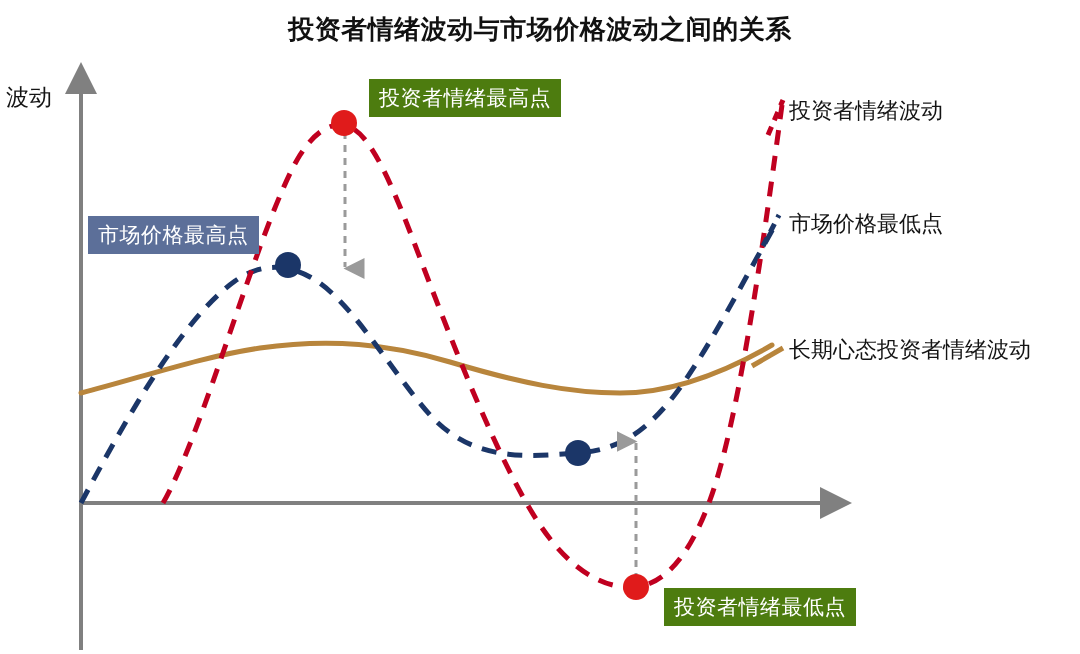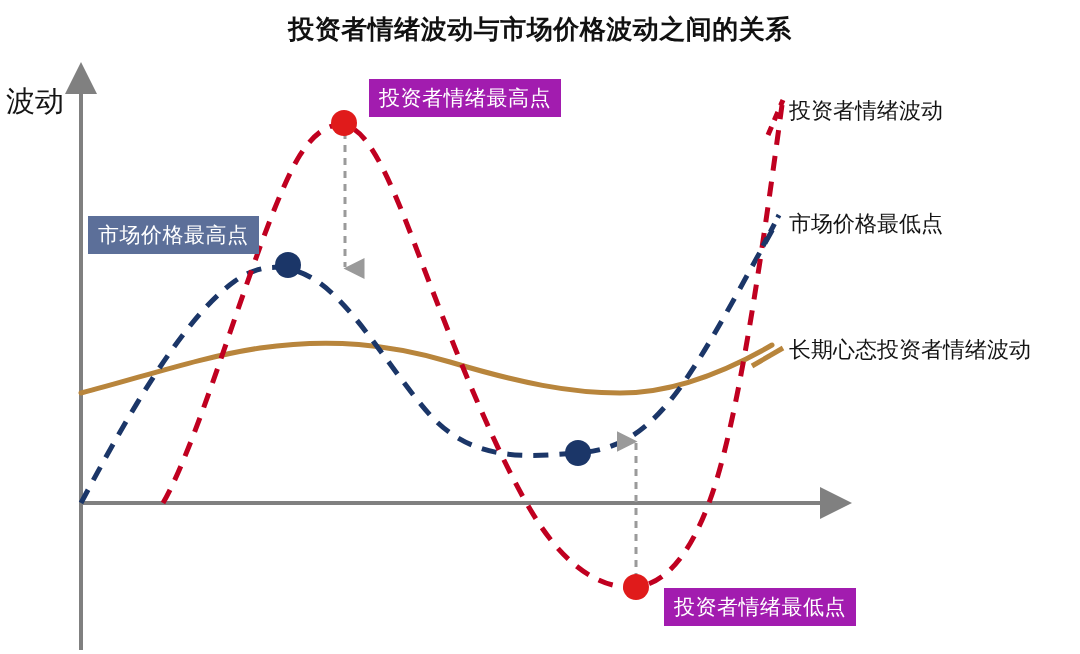--- a/index.html
+++ b/index.html
@@ -43,36 +43,36 @@
     letter-spacing: 0.5px;
     color: #111111;
     white-space: nowrap;
   }
 
   
   .axis-label-y {
     position: absolute;
     left: 6px;
     top: 82px;
-    font-size: 29px;
+    font-size: 23px;
     color: #141414;
     white-space: nowrap;
   }
 
   
   .badge {
     position: absolute;
     color: #ffffff;
     font-size: 21px;
     line-height: 1;
     padding: 8px 10px 9px 10px;
     white-space: nowrap;
     letter-spacing: 0.5px;
   }
-  .badge-red  { background: #a21caf; }
+  .badge-red  { background: #4d7c0f; }
   .badge-blue { background: #5c6f99; }
 
   #badge-sentiment-high { left: 369px; top: 79px; }
   #badge-sentiment-low  { left: 664px; top: 588px; }
   #badge-price-high     { left: 88px;  top: 216px; }
   #badge-price-low      { left: 371px; top: 460px; }
 
   
   .legend-label {
     position: absolute;

